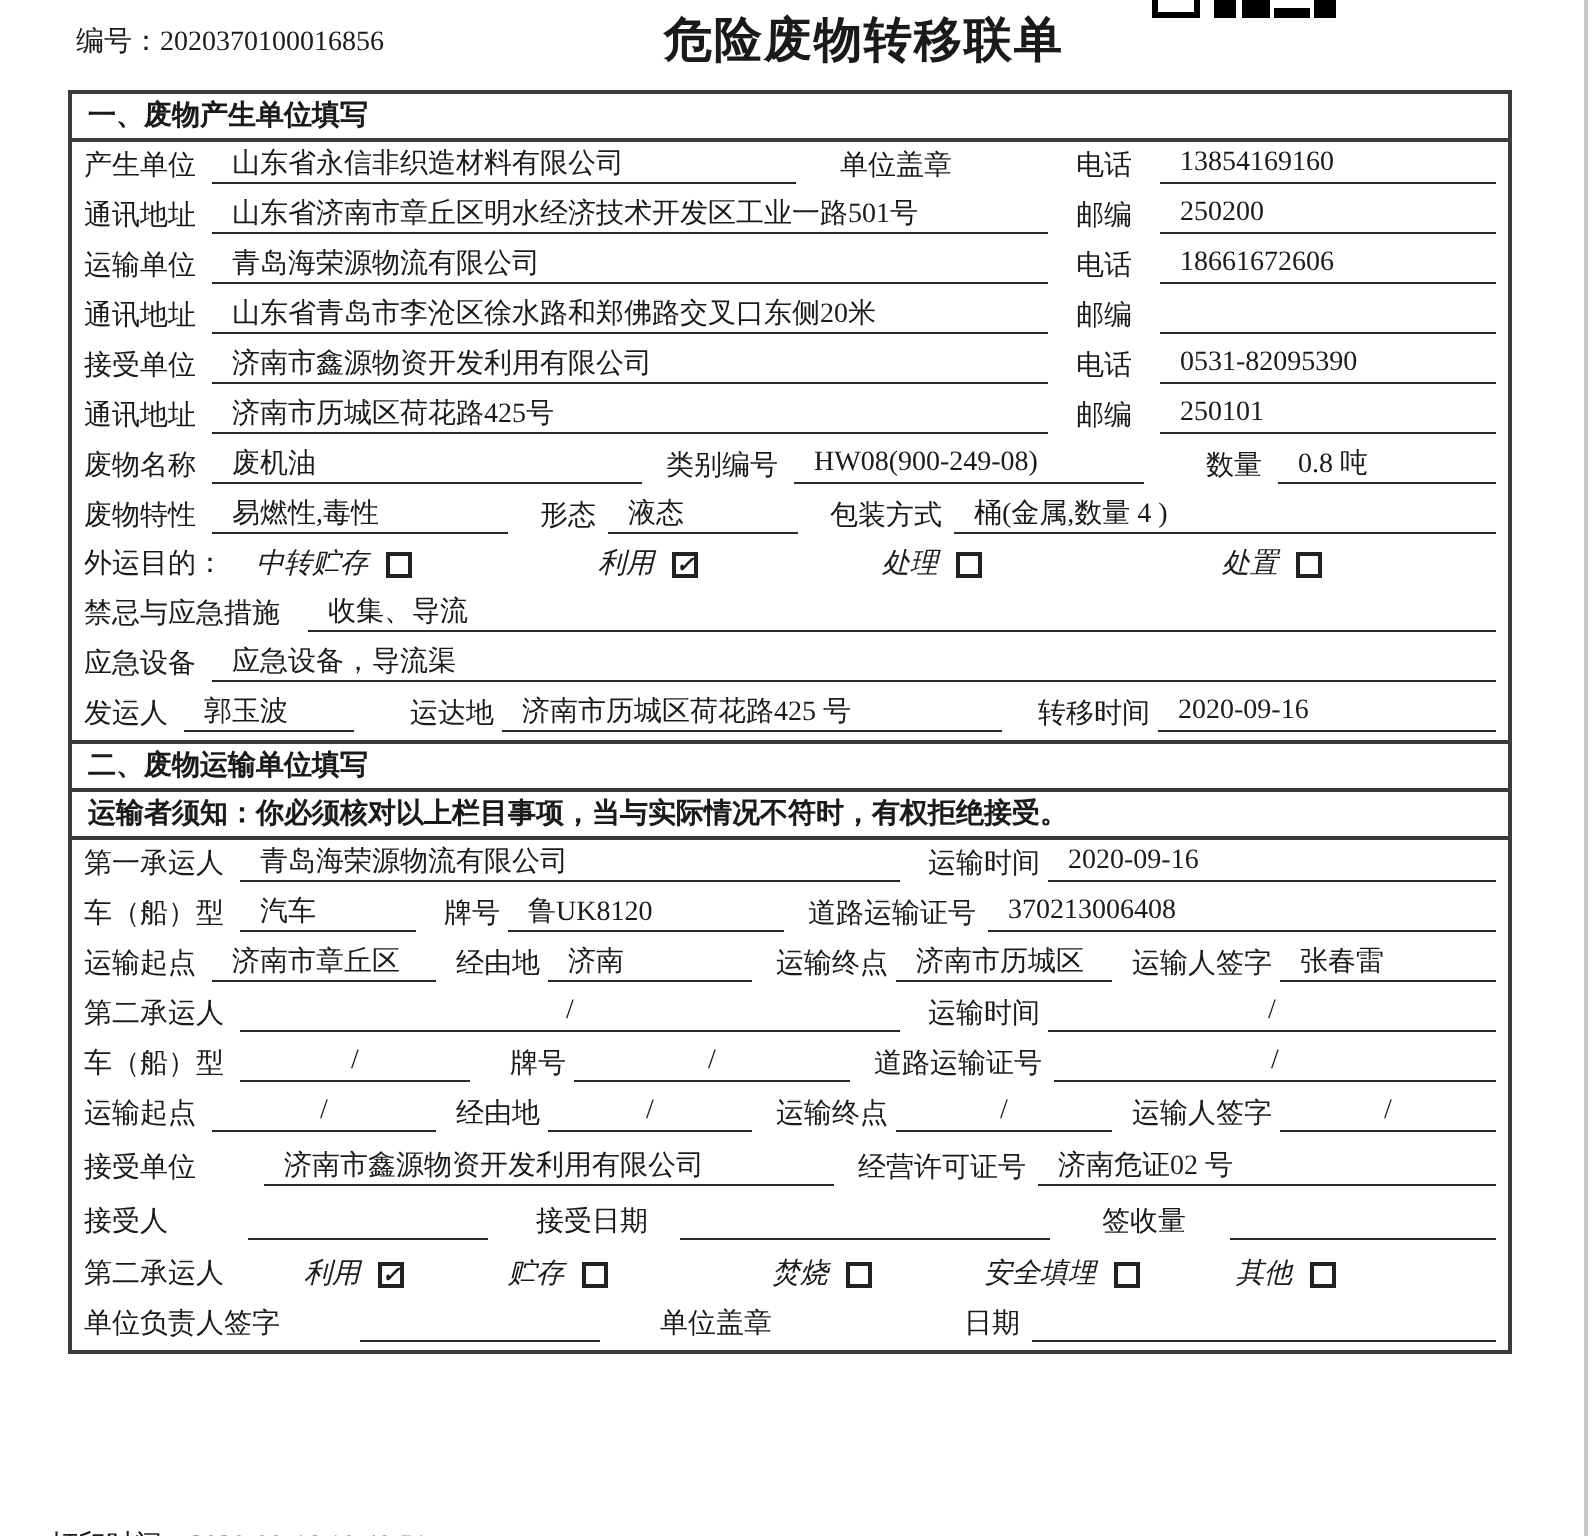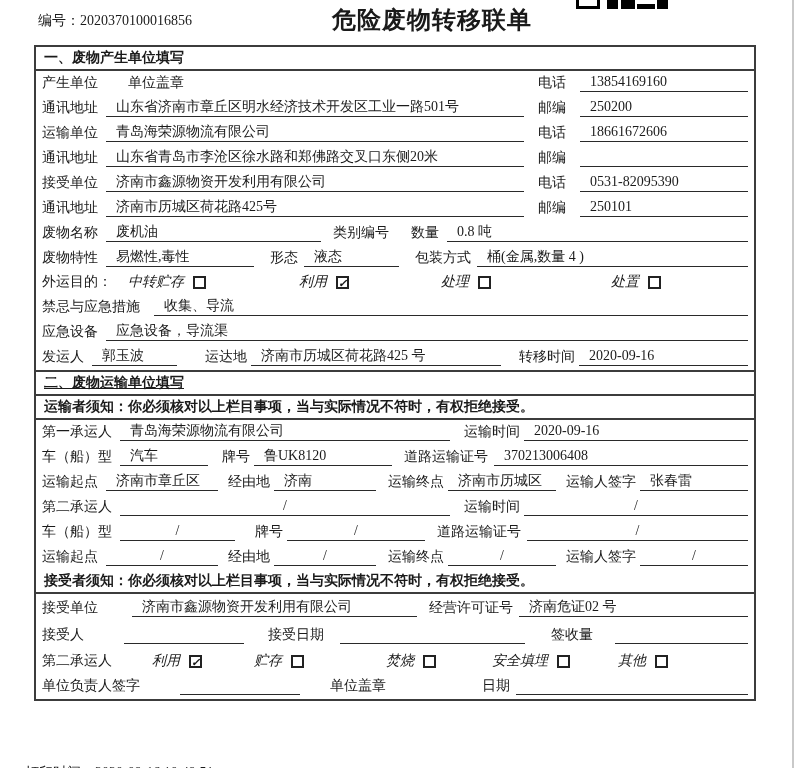--- a/index.html
+++ b/index.html
@@ -22,21 +22,21 @@
   .qr .q3 { left:45px; top:0; width:14px; height:9px; background:#000; }
   .qr .q4 { left:61px; top:4px; width:18px; height:5px; background:#000; }
   .qr .q5 { left:81px; top:0; width:11px; height:9px; background:#000; }
 
   .box { position:absolute; left:34px; top:45px; width:722px; border:2px solid #3c3c3c; background:#fff; }
 
   .row { display:flex; align-items:flex-end; padding:2px 6px 4px 6px; min-height:25px; }
   .hdr { display:flex; align-items:center; min-height:22px; padding:2px 8px;
          font-family:"Liberation Sans","DejaVu Sans",sans-serif; font-weight:bold; font-size:14px;
          border-bottom:2px solid #3c3c3c; }
-  .hdr.mid { border-top:2px solid #3c3c3c;text-decoration:underline; }
+  .hdr.mid { border-top:2px solid #3c3c3c; }
   .notice { display:flex; align-items:center; min-height:24px; padding:2px 8px; border-bottom:2px solid #3c3c3c;font-weight:bold; }
 
   .l  { white-space:nowrap; padding-right:8px; flex-shrink:0; }
   .u  { border-bottom:1px solid #2a2a2a; padding-left:10px; white-space:nowrap;
         overflow:hidden; flex-shrink:0; min-height:18px; }
   .u.grow { flex:1 1 auto; }
   .u.slash { text-align:center; padding-left:0; }
   .spacer { flex:1 1 auto; }
 
   .opt { display:inline-flex; align-items:center; gap:9px; white-space:nowrap;font-style:italic; }
@@ -62,20 +62,21 @@
     <div class="q4"></div>
     <div class="q5"></div>
   </div>
 
   <div class="box">
 
     <div class="hdr">一、废物产生单位填写</div>
 
     <div class="row">
       <span class="l" style="width:64px">产生单位</span>
+      <span class="u" style="width:292px">山东省永信非织造材料有限公司</span>
       <span class="l" style="margin-left:22px;width:100px">单位盖章</span>
       <span class="spacer"></span>
       <span class="l" style="width:42px">电话</span>
       <span class="u" style="width:168px">13854169160</span>
     </div>
 
     <div class="row">
       <span class="l" style="width:64px">通讯地址</span>
       <span class="u grow">山东省济南市章丘区明水经济技术开发区工业一路501号</span>
       <span class="l" style="margin-left:14px;width:42px">邮编</span>
@@ -107,21 +108,22 @@
       <span class="l" style="width:64px">通讯地址</span>
       <span class="u grow">济南市历城区荷花路425号</span>
       <span class="l" style="margin-left:14px;width:42px">邮编</span>
       <span class="u" style="width:168px">250101</span>
     </div>
 
     <div class="row">
       <span class="l" style="width:64px">废物名称</span>
       <span class="u" style="width:215px">废机油</span>
       <span class="l" style="margin-left:12px;width:64px">类别编号</span>
-      <span class="l" style="margin-left:14px;width:36px">数量</span>
+      <span class="u" style="width:175px">HW08(900-249-08)</span>
+      <span class="l" style="margin-left:31px;width:36px">数量</span>
       <span class="u grow">0.8 吨</span>
     </div>
 
     <div class="row">
       <span class="l" style="width:64px">废物特性</span>
       <span class="u" style="width:148px">易燃性,毒性</span>
       <span class="l" style="margin-left:16px;width:34px">形态</span>
       <span class="u" style="width:95px">液态</span>
       <span class="l" style="margin-left:16px;width:62px">包装方式</span>
       <span class="u grow">桶(金属,数量 4 )</span>
@@ -219,21 +221,20 @@
       <span class="u slash" style="width:112px">/</span>
       <span class="l" style="margin-left:10px;width:46px">经由地</span>
       <span class="u slash" style="width:102px">/</span>
       <span class="l" style="margin-left:12px;width:60px">运输终点</span>
       <span class="u slash" style="width:108px">/</span>
       <span class="l" style="margin-left:10px;width:74px">运输人签字</span>
       <span class="u slash grow">/</span>
     </div>
 
 
-    <div class="notice">接受者须知：你必须核对以上栏目事项，当与实际情况不符时，有权拒绝接受。</div>
 
     <div class="row" style="min-height:27px">
       <span class="l" style="width:90px">接受单位</span>
       <span class="u" style="width:285px">济南市鑫源物资开发利用有限公司</span>
       <span class="l" style="margin-left:12px;width:90px">经营许可证号</span>
       <span class="u grow">济南危证02 号</span>
     </div>
 
     <div class="row" style="min-height:27px">
       <span class="l" style="width:54px">接受人</span>

